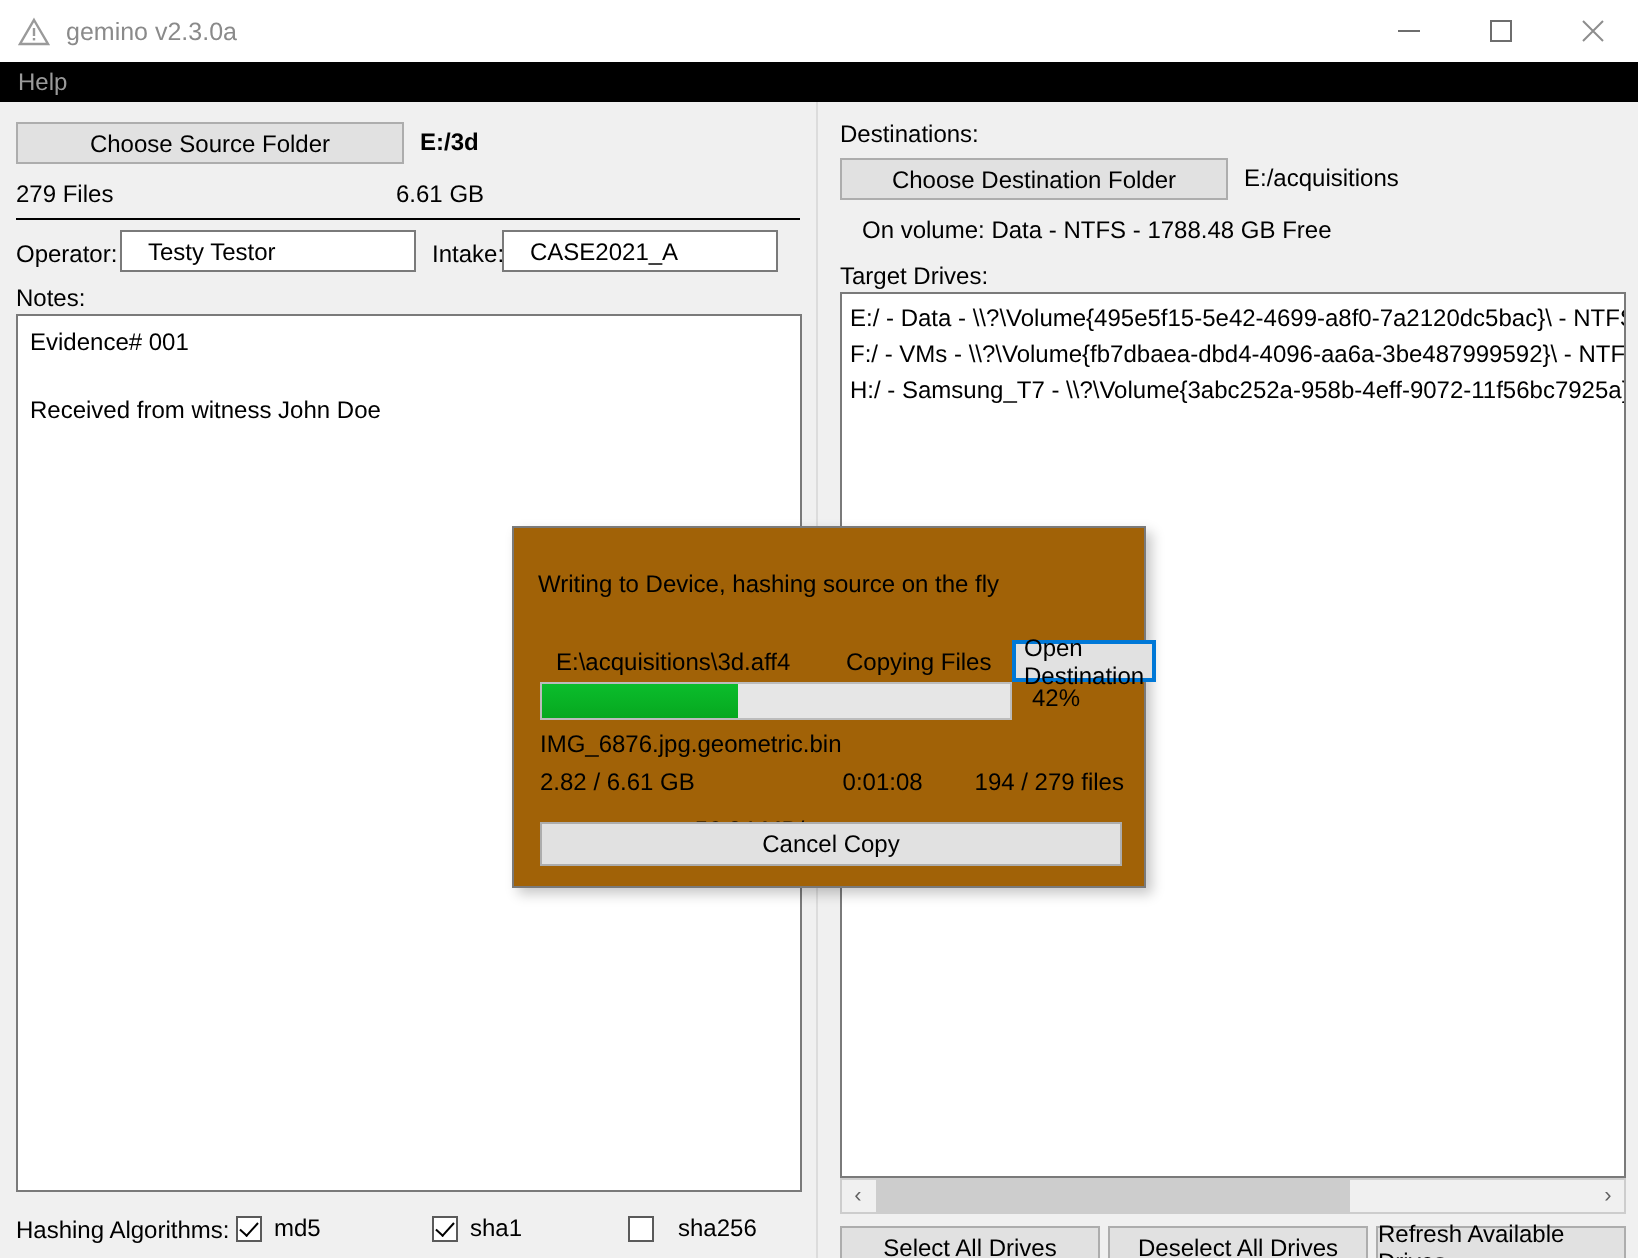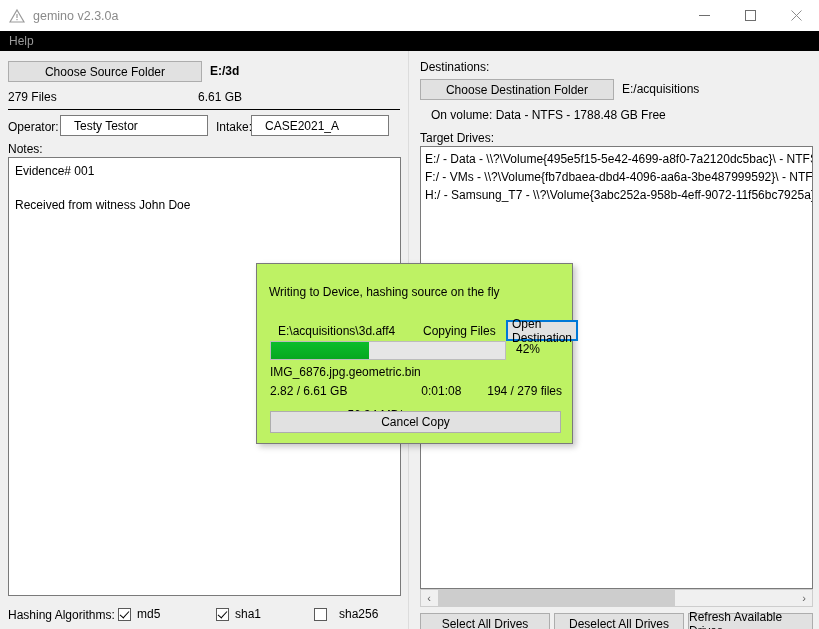--- a/index.html
+++ b/index.html
@@ -130,21 +130,21 @@
     color:#606060;font-size:11px;flex:none;
   }
   #sb-track{flex:1;height:16px;background:#f0f0f0;position:relative;}
   #sb-thumb{position:absolute;left:1px;top:0;width:66%;height:16px;background:#cdcdcd;}
   #btn-selall{position:absolute;left:7px;top:562px;width:130px;height:22px;}
   #btn-deselall{position:absolute;left:141px;top:562px;width:130px;height:22px;}
   #btn-refresh{position:absolute;left:275px;top:562px;width:125px;height:22px;}
   
   #dialog{
     position:absolute;left:256px;top:212px;width:317px;height:181px;
-    background:#bef264;border:1px solid #7a7a7a;
+    background:#a16207;border:1px solid #7a7a7a;
     box-sizing:border-box;
     box-shadow:3px 3px 6px rgba(0,0,0,0.22);
   }
   #dlg-title{position:absolute;left:12px;top:21px;font-size:12px;}
   #dlg-path{position:absolute;left:21px;top:60px;font-size:12px;}
   #dlg-status{position:absolute;left:166px;top:60px;font-size:12px;}
   #btn-opendest{
     position:absolute;left:249px;top:56px;height:21px;padding:0 4px;
     background:#e1e1e1;border:2px solid #0078d7;box-sizing:border-box;
     display:flex;align-items:center;justify-content:center;font-size:12px;

